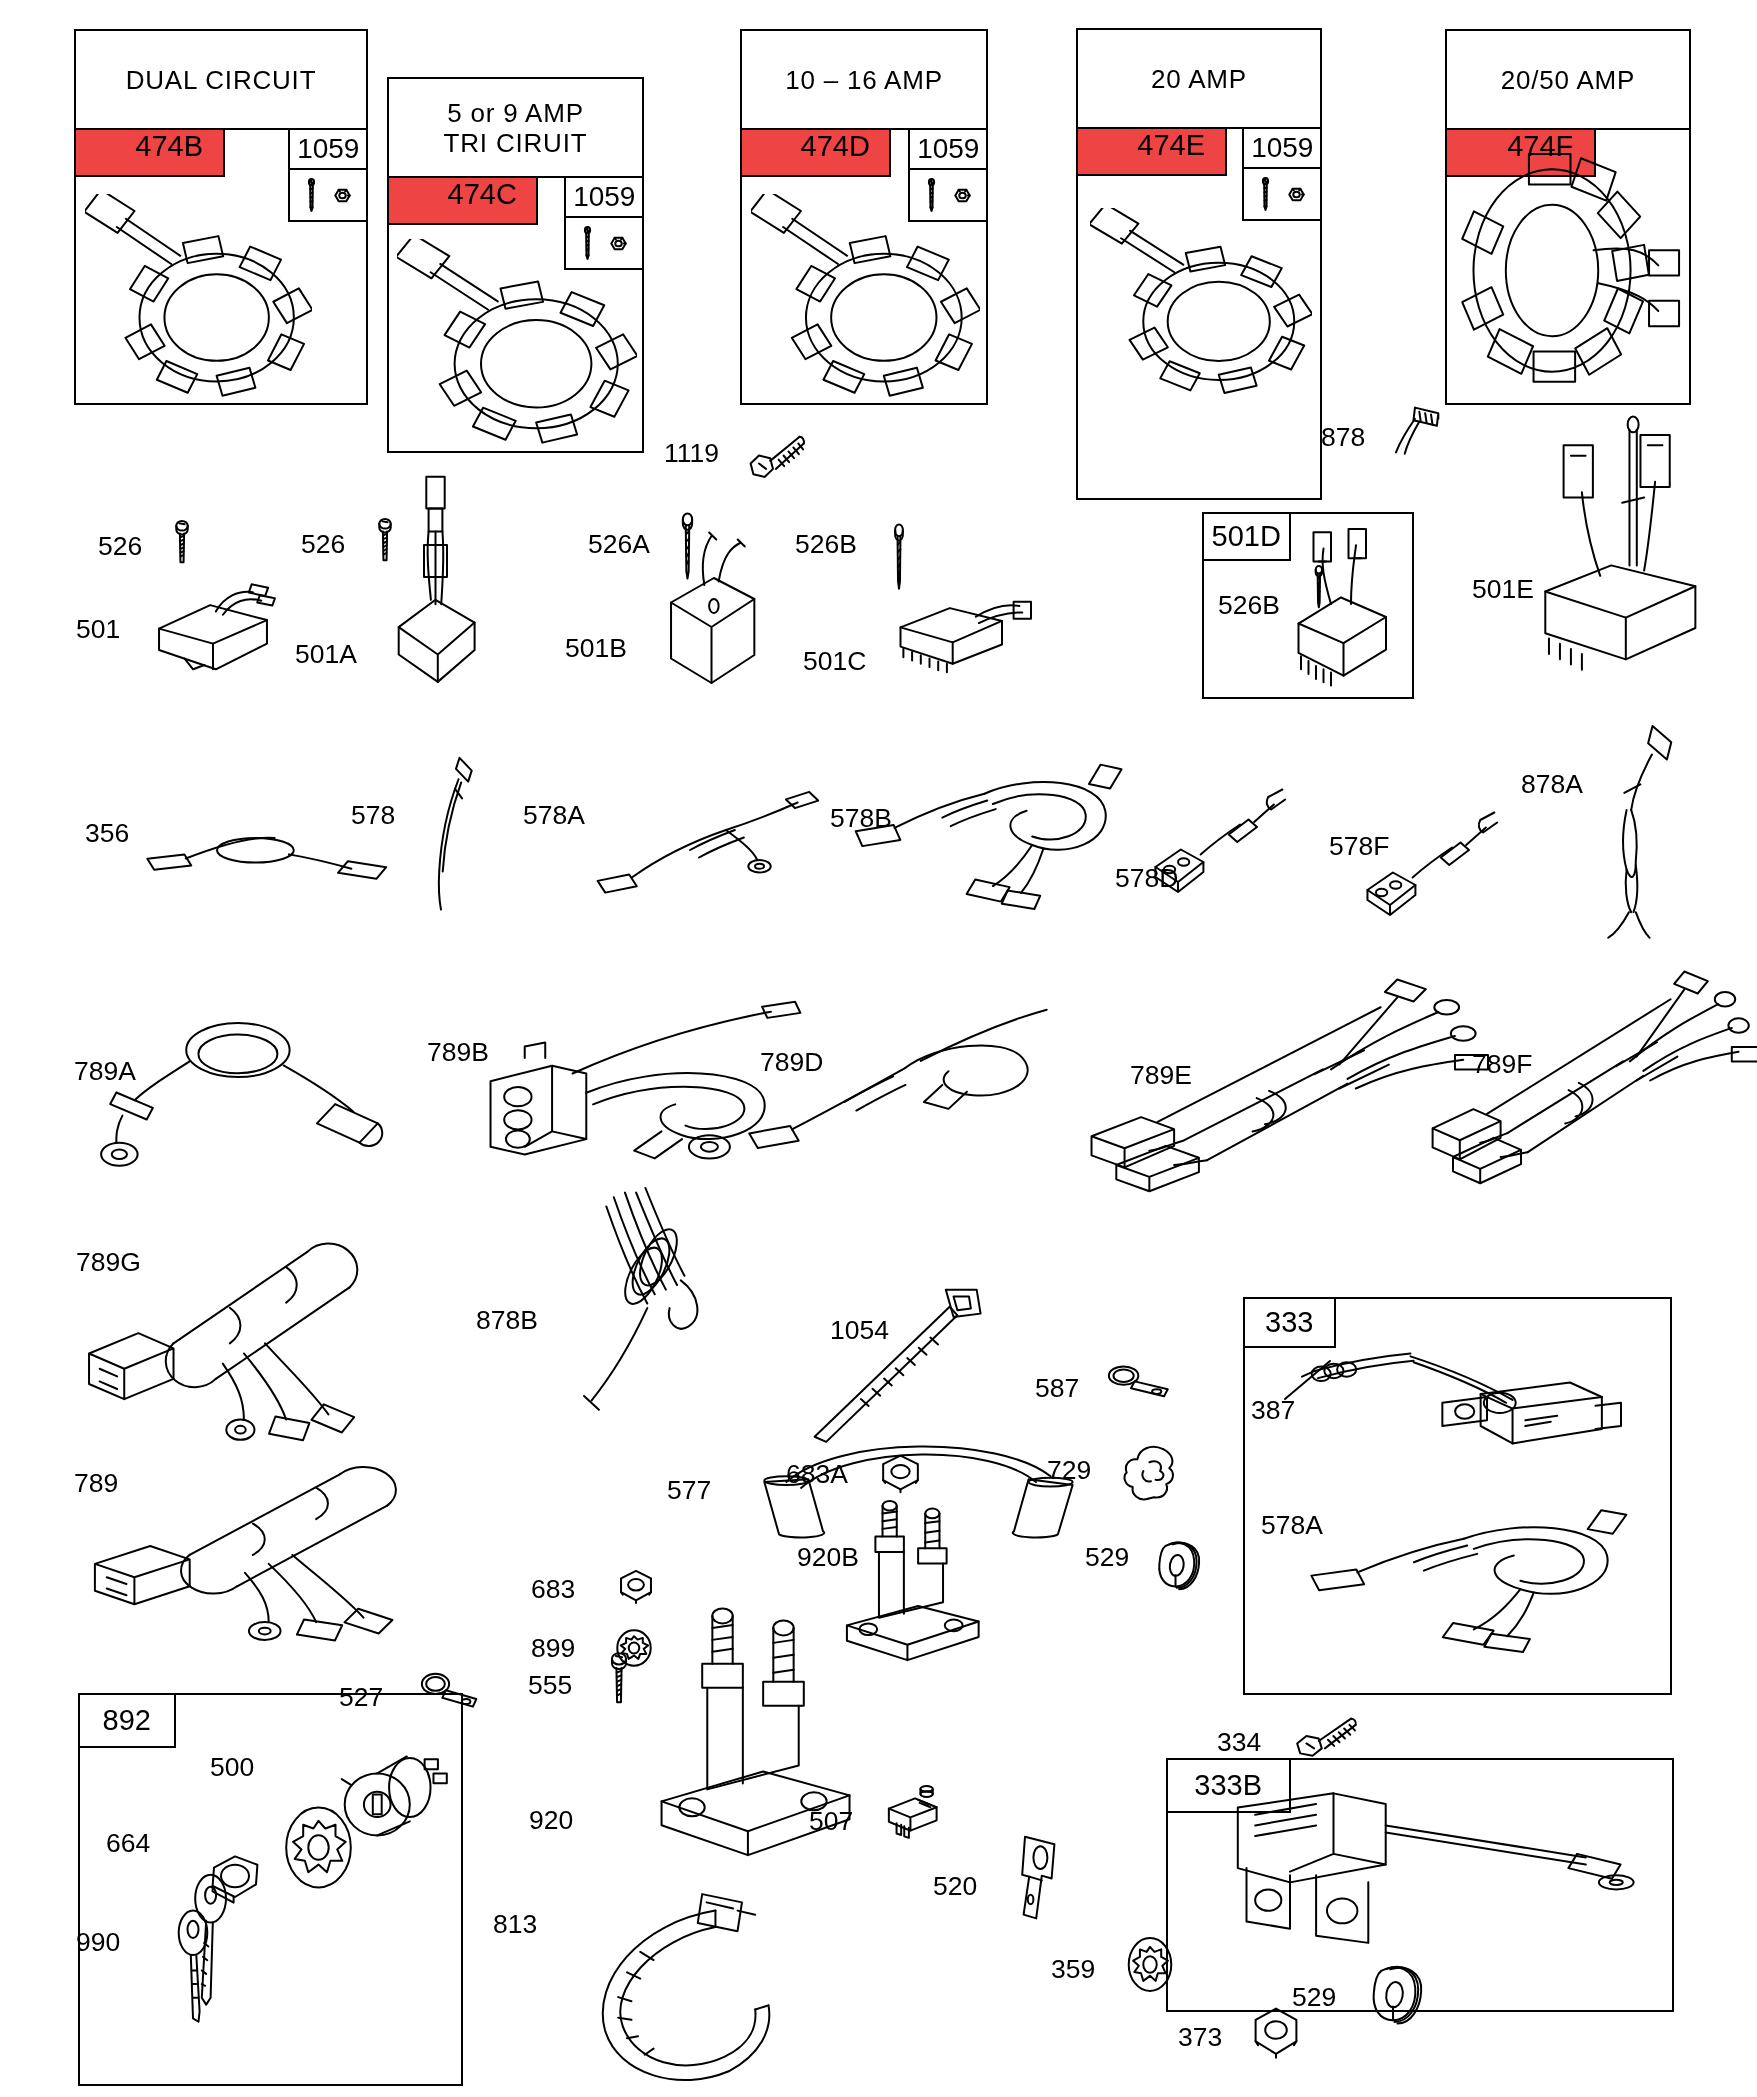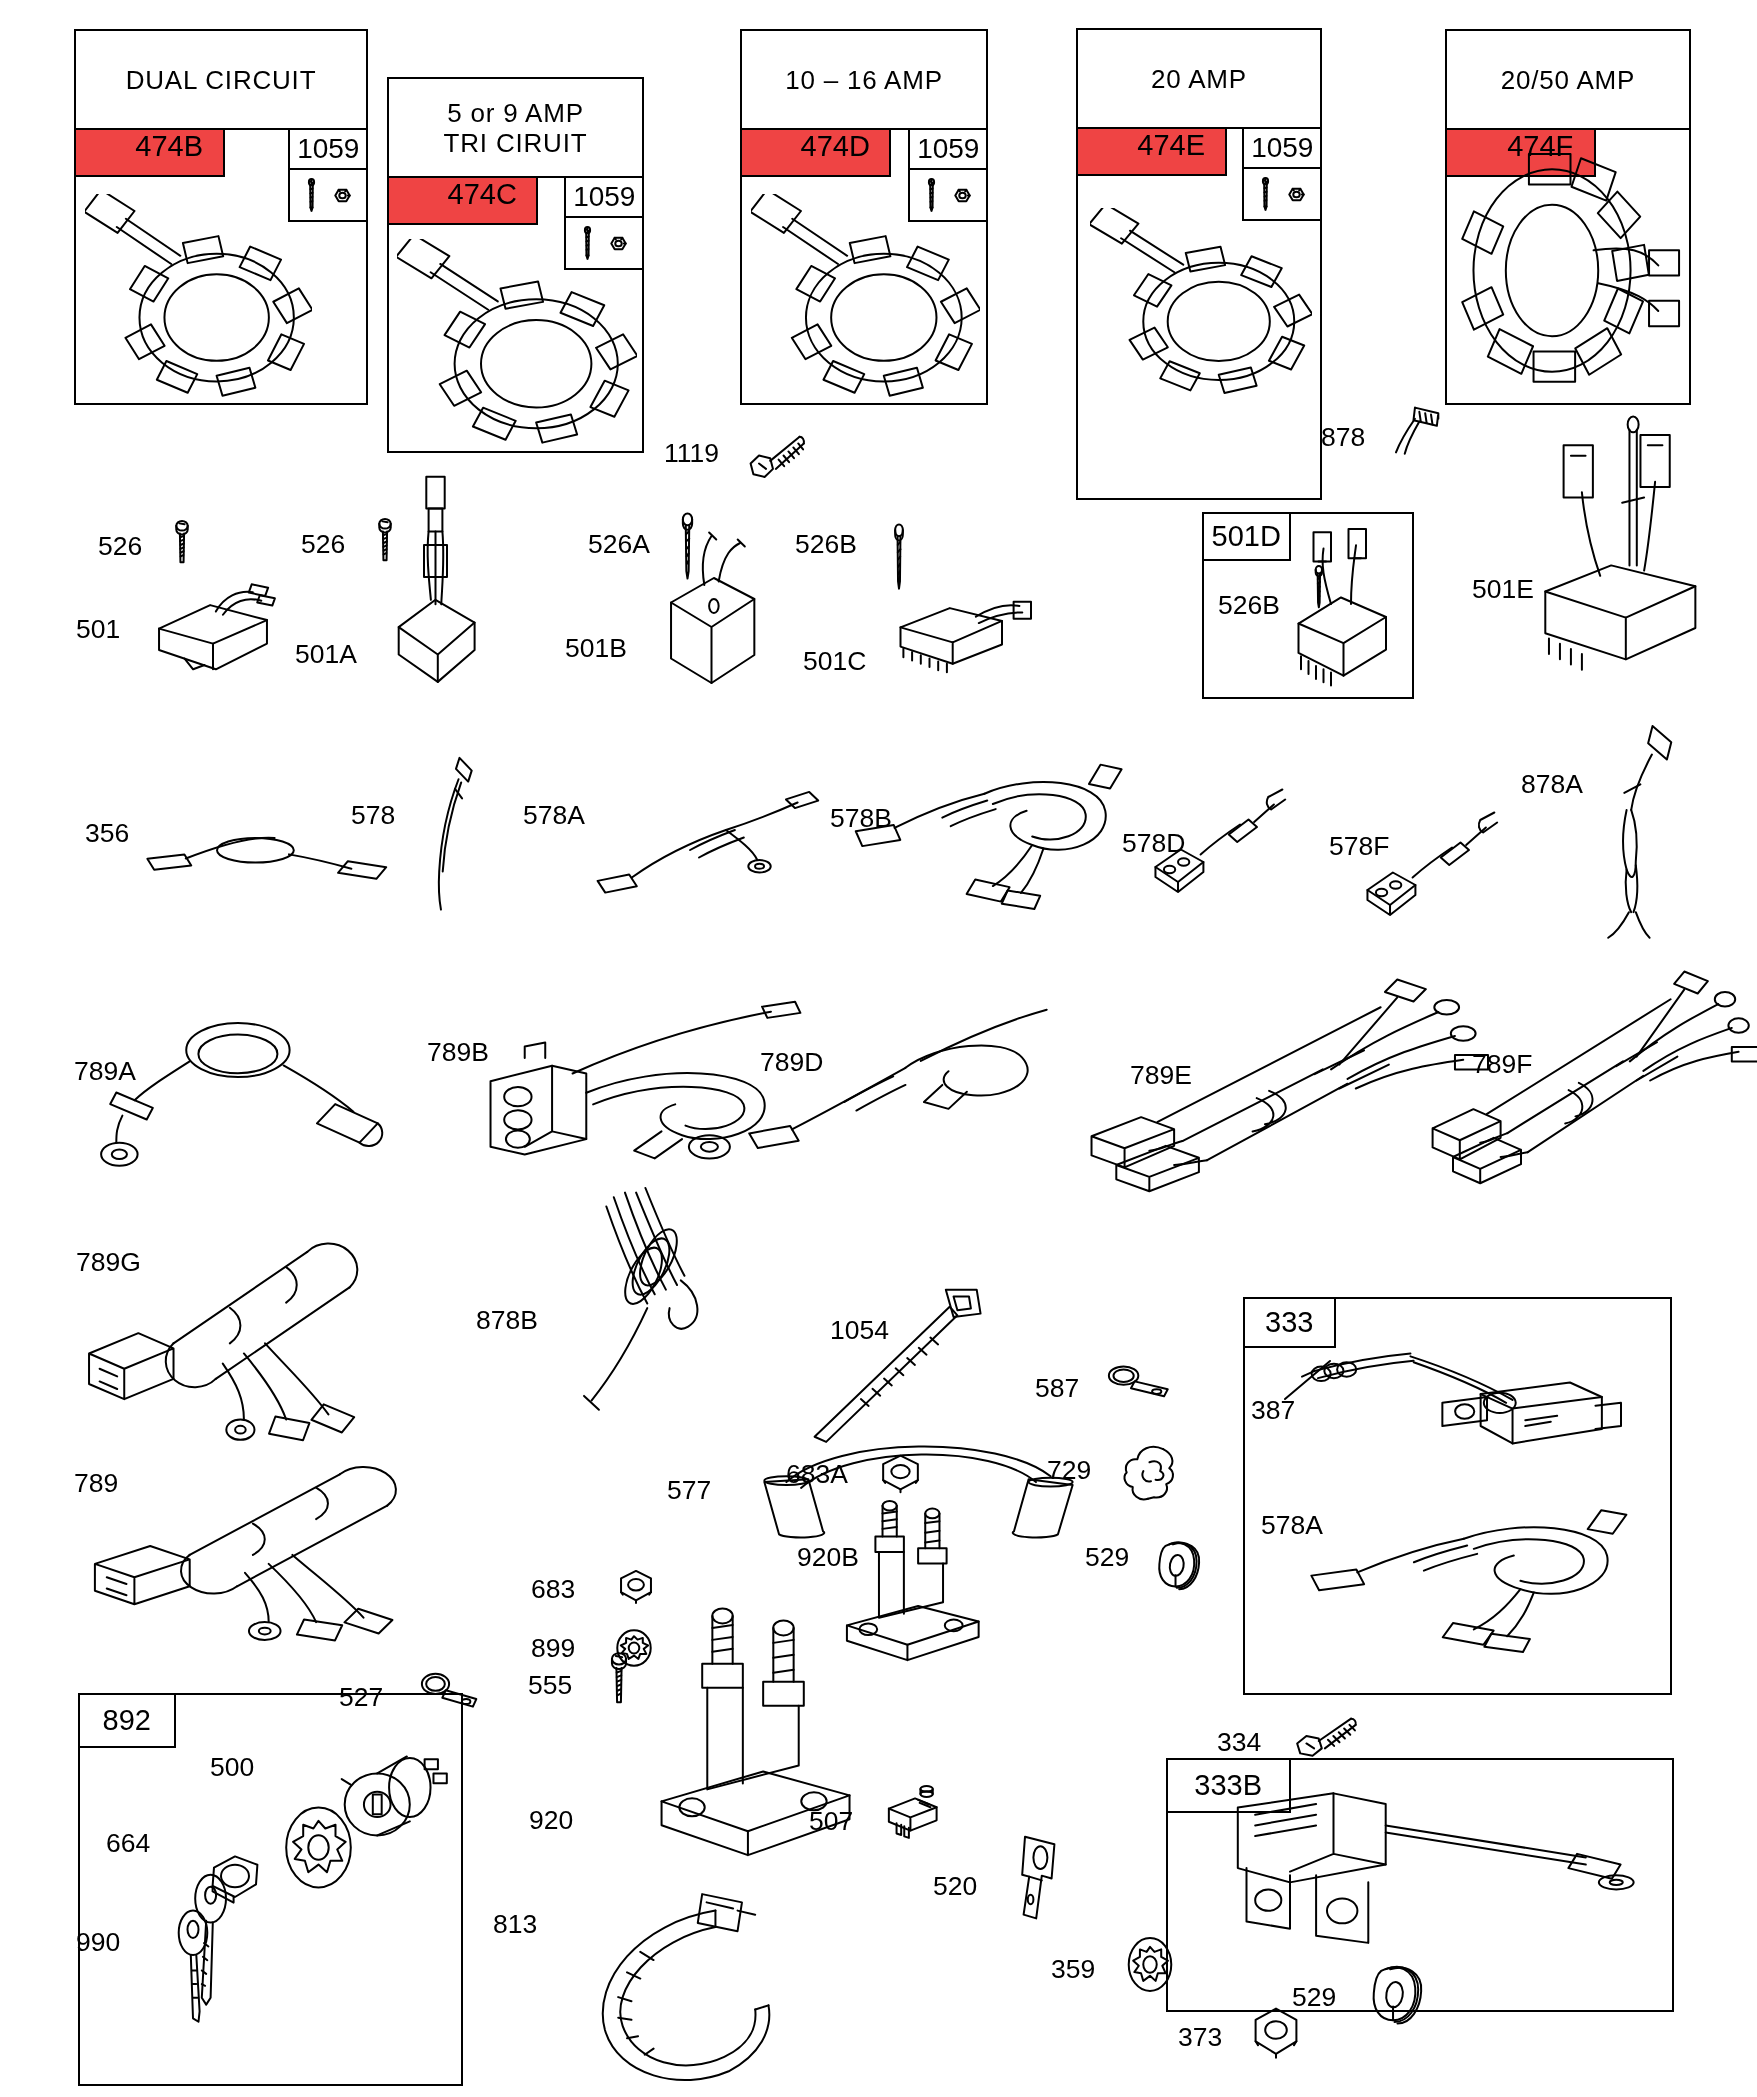--- a/index.html
+++ b/index.html
@@ -646,21 +646,21 @@
         <use href="#g-harnessS"></use>
       </svg>
   </div>
     <div class="part">
     <span class="plabel" style="left: 830px; top: 803px;">578B</span>
     <svg class="pglyph" viewBox="0 0 100 100" preserveAspectRatio="none" style="left: 858px; top: 739px; width: 281px; height: 171px;">
         <use href="#g-harnessB"></use>
       </svg>
   </div>
     <div class="part">
-    <span class="plabel" style="left: 1115px; top: 828px; margin-left: 7px;">578D</span>
+    <span class="plabel" style="left: 1115px; top: 863px;">578D</span>
     <svg class="pglyph" viewBox="0 0 100 100" preserveAspectRatio="none" style="left: 1147px; top: 777px; width: 141px; height: 125px;">
         <use href="#g-connlead"></use>
       </svg>
   </div>
     <div class="part">
     <span class="plabel" style="left: 1329px; top: 831px;">578F</span>
     <svg class="pglyph" viewBox="0 0 100 100" preserveAspectRatio="none" style="left: 1359px; top: 800px; width: 141px; height: 125px;">
         <use href="#g-connlead"></use>
       </svg>
   </div>

